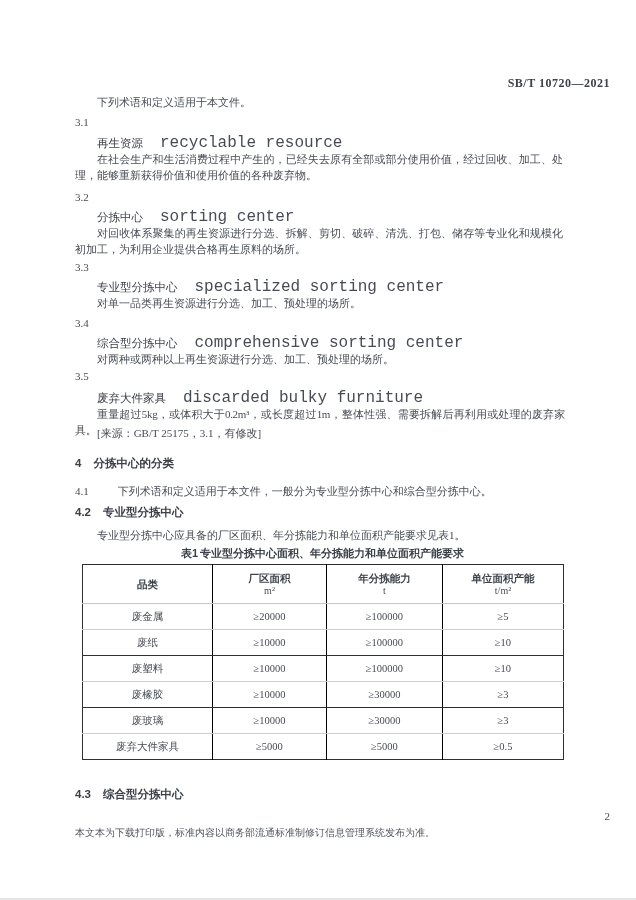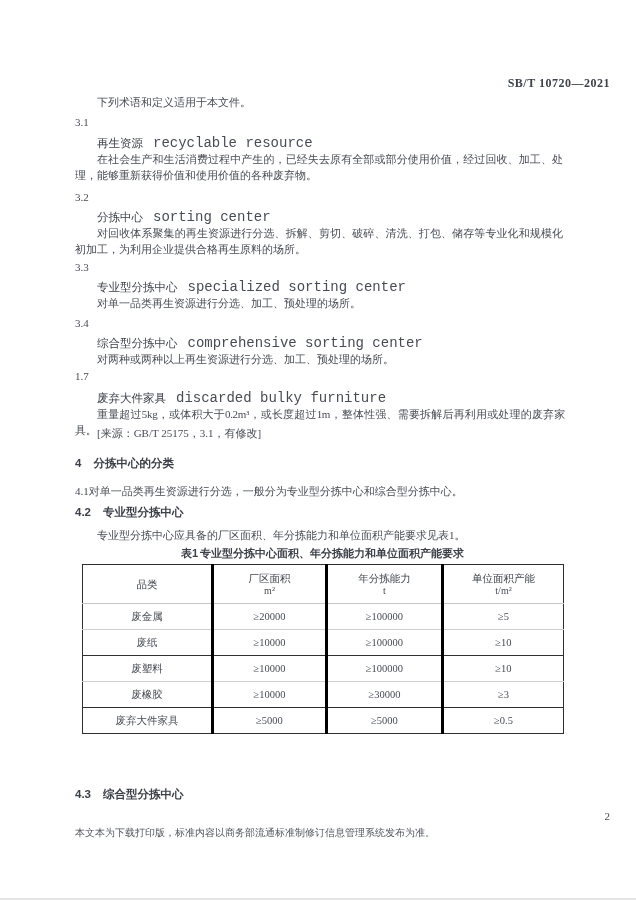--- a/index.html
+++ b/index.html
@@ -5,41 +5,41 @@
   html,body{margin:0;padding:0;background:#ffffff;}
   .page{
     position:relative;width:636px;height:900px;background:#ffffff;overflow:hidden;
     font-family:"Liberation Serif","DejaVu Serif",serif;color:#474c54;padding-left:36px;
   }
   .abs{position:absolute;}
   .std-no{font-size:12px;font-weight:bold;letter-spacing:.5px;color:#3e434b;}
   .body-text{font-size:11px;line-height:16px;text-align:justify;color:#474c54;}
   .clause-no{font-size:11px;color:#474c54;}
   .term-cn{font-family:"Liberation Sans","DejaVu Sans",sans-serif;font-weight:normal;font-size:11.5px;color:#3b3f47;}
-  .term-en{font-family:"Liberation Mono","DejaVu Sans Mono",monospace;font-size:14px;color:#474c54;margin-left:10px;}
+  .term-en{font-family:"Liberation Mono","DejaVu Sans Mono",monospace;font-size:16px;color:#474c54;margin-left:17px;}
   .heading{font-family:"Liberation Sans","DejaVu Sans",sans-serif;font-weight:bold;font-size:11.5px;color:#3b3f47;}
   .heading .no{margin-right:12px;}
-  .mixline .no{margin-right:0;}
+  .mixline .no{margin-right:29px;}
   .tight{letter-spacing:-.3px;}
   .caption{font-family:"Liberation Sans","DejaVu Sans",sans-serif;font-weight:bold;font-size:11px;color:#3b3f47;text-align:center;}
   .caption .no{margin-right:2px;}
 
   table.t1{border-collapse:collapse;table-layout:fixed;width:481px;border:1.5px solid #2f2f33;}
   table.t1 col.c1{width:130px;} table.t1 col.c2{width:114px;}
   table.t1 col.c3{width:116px;} table.t1 col.c4{width:121px;}
   table.t1 th,table.t1 td{
-    border-left:3px solid #000000;text-align:center;vertical-align:middle;
+    border-left:1px solid #000000;text-align:center;vertical-align:middle;
     padding:0;color:#474c54;
   }
   table.t1 th:first-child,table.t1 td:first-child{border-left:none;}
   table.t1 thead th{height:38px;border-bottom:1px solid #c6c6c6;}
   table.t1 tbody td{height:25px;font-size:10.5px;border-bottom:1px solid #cfcfcf;}
   table.t1 tbody tr.g td{border-bottom:1.5px solid #2f2f33;}
   table.t1 tbody tr:last-child td{border-bottom:none;}
-  .th-title{font-family:"Liberation Sans","DejaVu Sans",sans-serif;font-weight:normal;font-size:10.5px;line-height:13px;color:#3f444c;}
+  .th-title{font-family:"Liberation Sans","DejaVu Sans",sans-serif;font-weight:bold;font-size:10.5px;line-height:13px;color:#3f444c;}
   .th-unit{font-size:10px;line-height:12px;font-weight:normal;color:#474c54;}
   .footer-note{font-size:10px;color:#50555d;}
   .page-no{font-size:11px;color:#474c54;}
   .bottom-edge{position:absolute;left:0;bottom:0;width:636px;height:2px;background:#e3e3e3;}
 </style>
 </head>
 <body>
 
 <div class="page">
 
@@ -64,33 +64,33 @@
     <span class="term-cn">专业型分拣中心</span><span class="term-en">specialized sorting center</span>
   </div>
   <div class="abs body-text" style="top:295px;left:75px;width:488px;text-indent:22px;">对单一品类再生资源进行分选、加工、预处理的场所。</div>
 
   <div class="abs clause-no" style="top:317px;left:75px;">3.4</div>
   <div class="abs" style="top:333px;left:97px;">
     <span class="term-cn">综合型分拣中心</span><span class="term-en">comprehensive sorting center</span>
   </div>
   <div class="abs body-text" style="top:351px;left:75px;width:488px;text-indent:22px;">对两种或两种以上再生资源进行分选、加工、预处理的场所。</div>
 
-  <div class="abs clause-no" style="top:370px;left:75px;">1.7</div>
+  <div class="abs clause-no" style="top:370px;left:75px;">3.5</div>
   <div class="abs" style="top:388px;left:97px;">
     <span class="term-cn">废弃大件家具</span><span class="term-en">discarded bulky furniture</span>
   </div>
   <div class="abs body-text tight" style="top:406px;left:75px;width:490px;text-indent:22px;">重量超过5kg，或体积大于0.2m³，或长度超过1m，整体性强、需要拆解后再利用或处理的废弃家具。</div>
   <div class="abs body-text" style="top:425px;left:97px;">[来源：GB/T 25175，3.1，有修改]</div>
 
   <div class="abs heading" style="top:456px;left:75px;">
     <span class="no">4</span><span>分拣中心的分类</span>
   </div>
 
   <div class="abs body-text mixline" style="top:483px;left:75px;width:488px;">
-    <span class="no">4.1</span><span>对单一品类再生资源进行分选，一般分为专业型分拣中心和综合型分拣中心。</span>
+    <span class="no">4.1</span><span>下列术语和定义适用于本文件，一般分为专业型分拣中心和综合型分拣中心。</span>
   </div>
 
   <div class="abs heading" style="top:505px;left:75px;">
     <span class="no">4.2</span><span>专业型分拣中心</span>
   </div>
 
   <div class="abs body-text" style="top:527px;left:97px;width:466px;">专业型分拣中心应具备的厂区面积、年分拣能力和单位面积产能要求见表1。</div>
 
   <div class="abs caption" style="top:546px;left:82px;width:481px;">
     <span class="no">表1</span><span>专业型分拣中心面积、年分拣能力和单位面积产能要求</span>
@@ -141,20 +141,26 @@
         <td>≥100000</td>
         <td>≥10</td>
       </tr>
       <tr class="g">
         <td>废橡胶</td>
         <td>≥10000</td>
         <td>≥30000</td>
         <td>≥3</td>
       </tr>
       <tr>
+        <td>废玻璃</td>
+        <td>≥10000</td>
+        <td>≥30000</td>
+        <td>≥3</td>
+      </tr>
+      <tr>
         <td>废弃大件家具</td>
         <td>≥5000</td>
         <td>≥5000</td>
         <td>≥0.5</td>
       </tr>
     </tbody>
   </table>
 
   <div class="abs heading" style="top:787px;left:75px;">
     <span class="no">4.3</span><span>综合型分拣中心</span>

